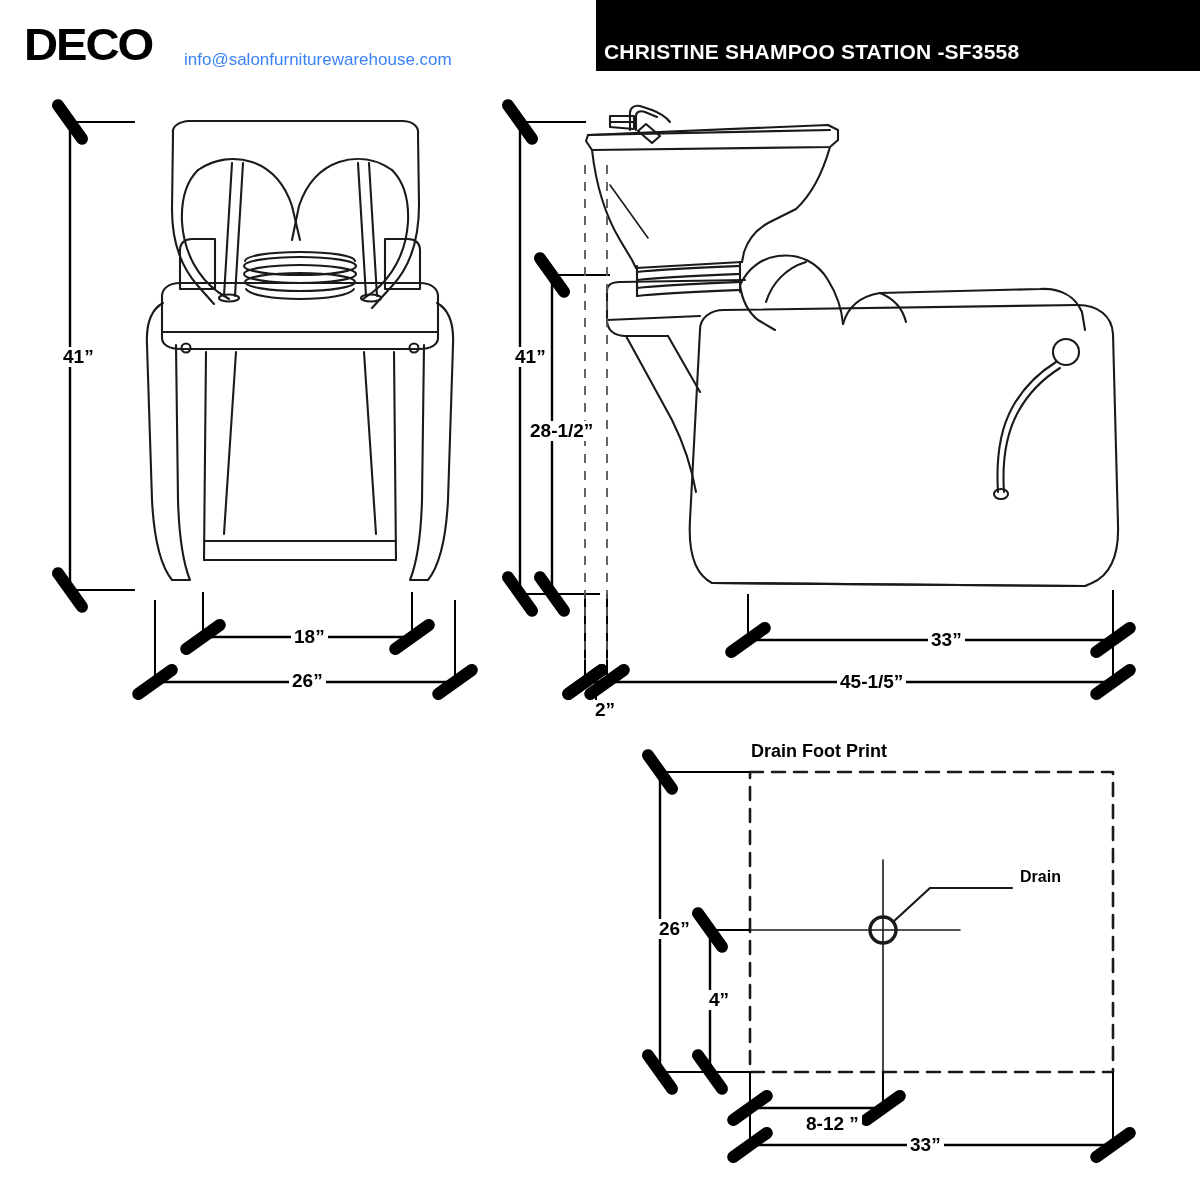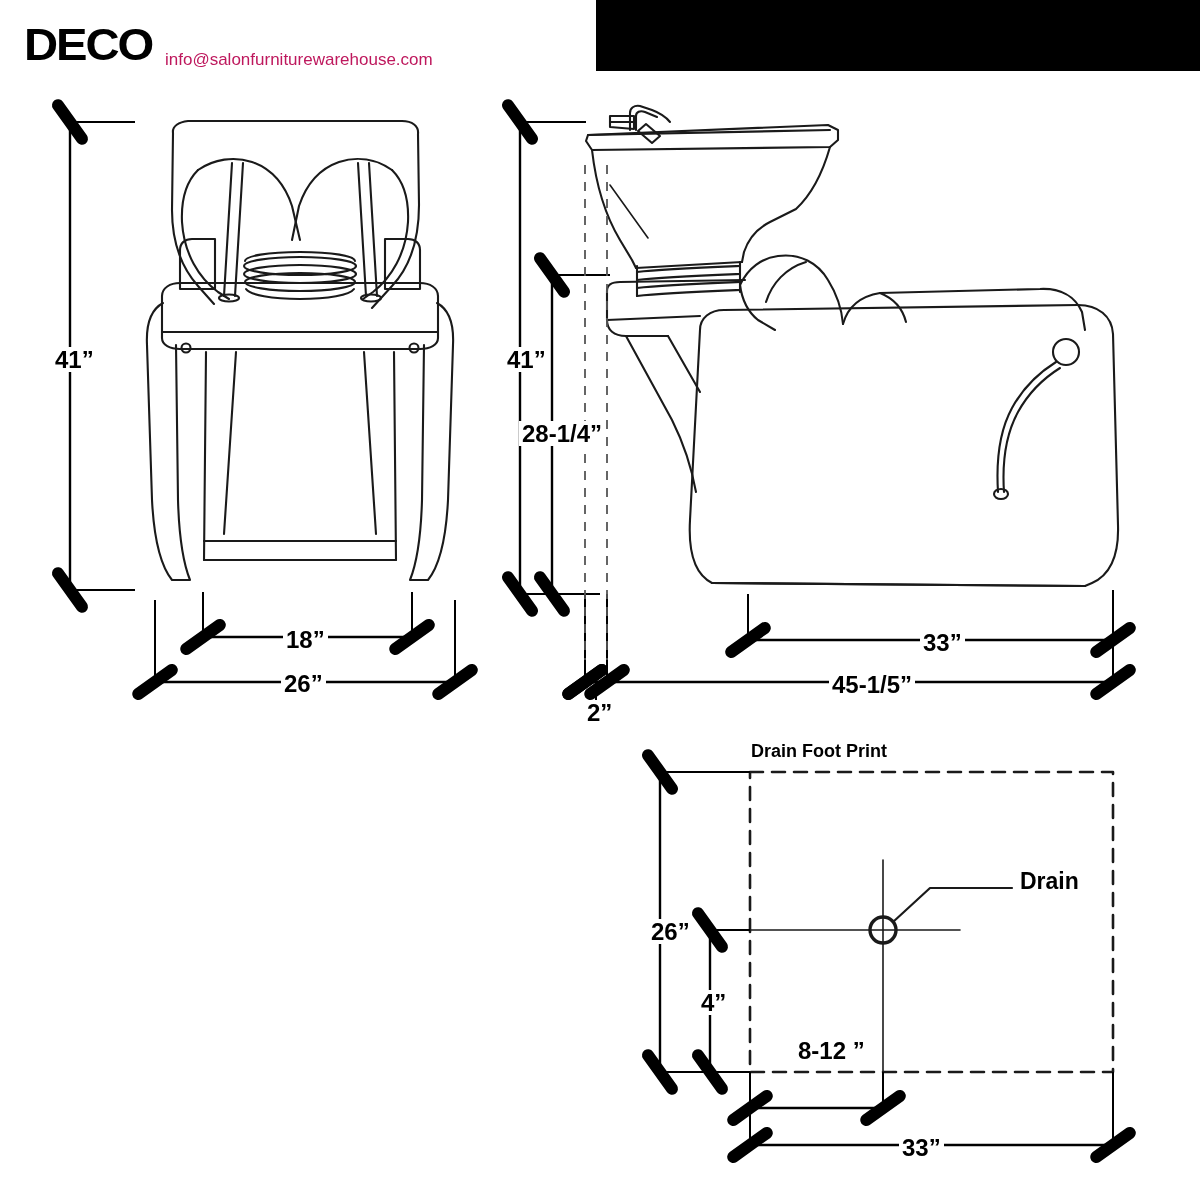--- a/index.html
+++ b/index.html
@@ -29,56 +29,58 @@
     position:absolute;left:24px;top:22px;
     font-size:45px;font-weight:bold;
     letter-spacing:-2px;
     color:#000000;
     font-family:"Liberation Sans", sans-serif;
     transform:scaleX(1.05);
     transform-origin:left center;
     line-height:1;
   }
   .email{
-    position:absolute;left:165px;top:50px;
-    font-size:17px;color:#be185d;
+    position:absolute;left:184px;top:50px;
+    font-size:17px;color:#3b82f6;
     white-space:nowrap;
     font-family:"Liberation Sans", sans-serif;
   }
 
   
   svg.draw{position:absolute;left:0;top:0;width:1200px;height:1200px;}
 
   
   .dim{
     position:absolute;
-    font-size:24px;font-weight:bold;color:#000;
+    font-size:19px;font-weight:bold;color:#000;
     white-space:nowrap;
     font-family:"Liberation Sans", sans-serif;
     background:#ffffff;
     padding:0 3px;
     line-height:1.05;
+    margin-left:8px;
   }
   .lbl{
     position:absolute;
-    font-size:23px;font-weight:bold;color:#000;
+    font-size:16px;font-weight:bold;color:#000;
     white-space:nowrap;
     font-family:"Liberation Sans", sans-serif;
     background:#ffffff;
     padding:0 2px;
   }
 </style>
 </head>
 <body>
 
 <div id="page">
 
   <div class="header-bar"></div>
   <div class="logo">DECO</div>
   <div class="email">info@salonfurniturewarehouse.com</div>
+  <div class="header-title">CHRISTINE SHAMPOO STATION -SF3558</div>
 
   <svg class="draw" viewBox="0 0 1200 1200">
     <defs>
       <marker id="tick" markerWidth="22" markerHeight="22" refX="11" refY="11" orient="auto">
         <path d="M4,16 L18,6" stroke="#000" stroke-width="5" stroke-linecap="round" fill="none"></path>
       </marker>
     </defs>
 
     <g fill="none" stroke="#1a1a1a" stroke-width="2.1" stroke-linejoin="round" stroke-linecap="round">
 
@@ -259,25 +261,25 @@
       <path d="M585,165 L585,660"></path>
       <path d="M607,165 L607,660"></path>
     </g>
   </svg>
 
   <div class="dim" style="left:52px;top:347px;">41”</div>
   <div class="dim" style="left:283px;top:627px;">18”</div>
   <div class="dim" style="left:281px;top:671px;">26”</div>
 
   <div class="dim" style="left:504px;top:347px;">41”</div>
-  <div class="dim" style="left:519px;top:421px;">28-1/4”</div>
+  <div class="dim" style="left:519px;top:421px;">28-1/2”</div>
   <div class="dim" style="left:584px;top:700px;">2”</div>
   <div class="dim" style="left:920px;top:630px;">33”</div>
   <div class="dim" style="left:829px;top:672px;">45-1/5”</div>
 
   <div class="lbl" style="left:749px;top:741px;font-size:18px;">Drain Foot Print</div>
   <div class="dim" style="left:648px;top:919px;">26”</div>
   <div class="dim" style="left:698px;top:990px;">4”</div>
-  <div class="dim" style="left:795px;top:1038px;text-align:right;">8-12 ”</div>
+  <div class="dim" style="left:795px;top:1114px;text-align:right;">8-12 ”</div>
   <div class="dim" style="left:899px;top:1135px;">33”</div>
   <div class="lbl" style="left:1018px;top:868px;">Drain</div>
 
 </div>
 
 </body></html>

